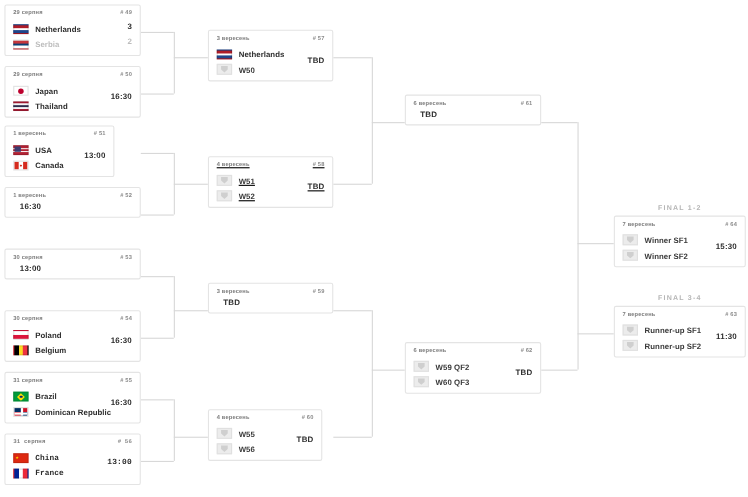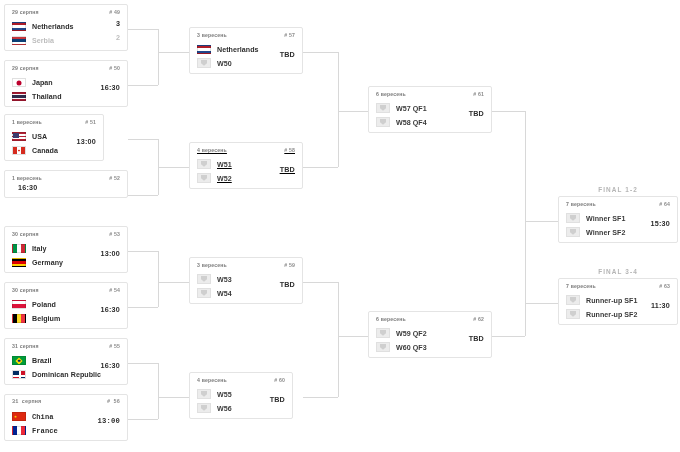--- a/index.html
+++ b/index.html
@@ -239,30 +239,20 @@
         <div class="card-body">
           <div class="timecol">16:30</div>
         </div>
       </div>
       <div class="card" style="left:4px; top:226px; width:124px;">
         <div class="card-head">
           <span>30 серпня</span>
           <span class="mnum"># 53</span>
         </div>
         <div class="card-body">
-          <div class="teams">
-            <div class="row">
-              <span class="flag f-it"></span>
-              <span class="tname">Italy</span>
-            </div>
-            <div class="row">
-              <span class="flag f-de"></span>
-              <span class="tname">Germany</span>
-            </div>
-          </div>
           <div class="timecol">13:00</div>
         </div>
       </div>
       <div class="card" style="left:4px; top:282px; width:124px;">
         <div class="card-head">
           <span>30 серпня</span>
           <span class="mnum"># 54</span>
         </div>
         <div class="card-body">
           <div class="teams">
@@ -369,38 +359,20 @@
           </div>
           <div class="timecol">TBD</div>
         </div>
       </div>
       <div class="card" style="left:189px; top:257px; width:114px;">
         <div class="card-head">
           <span>3 вересень</span>
           <span class="mnum"># 59</span>
         </div>
         <div class="card-body">
-          <div class="teams">
-            <div class="row tbdrow">
-              <span class="ph">
-                <svg width="8" height="8" viewBox="0 0 8 8">
-                  <path d="M1 1 h6 v3.2 l-3 2.6 l-3 -2.6 z" fill="#cfcfcf"></path>
-                </svg>
-              </span>
-              <span class="tname">W53</span>
-            </div>
-            <div class="row tbdrow">
-              <span class="ph">
-                <svg width="8" height="8" viewBox="0 0 8 8">
-                  <path d="M1 1 h6 v3.2 l-3 2.6 l-3 -2.6 z" fill="#cfcfcf"></path>
-                </svg>
-              </span>
-              <span class="tname">W54</span>
-            </div>
-          </div>
           <div class="timecol">TBD</div>
         </div>
       </div>
       <div class="card" style="left:189px; top:372px; width:104px;">
         <div class="card-head">
           <span>4 вересень</span>
           <span class="mnum"># 60</span>
         </div>
         <div class="card-body">
           <div class="teams">
@@ -423,38 +395,20 @@
           </div>
           <div class="timecol">TBD</div>
         </div>
       </div>
       <div class="card" style="left:368px; top:86px; width:124px;">
         <div class="card-head">
           <span>6 вересень</span>
           <span class="mnum"># 61</span>
         </div>
         <div class="card-body">
-          <div class="teams">
-            <div class="row tbdrow">
-              <span class="ph">
-                <svg width="8" height="8" viewBox="0 0 8 8">
-                  <path d="M1 1 h6 v3.2 l-3 2.6 l-3 -2.6 z" fill="#cfcfcf"></path>
-                </svg>
-              </span>
-              <span class="tname">W57 QF1</span>
-            </div>
-            <div class="row tbdrow">
-              <span class="ph">
-                <svg width="8" height="8" viewBox="0 0 8 8">
-                  <path d="M1 1 h6 v3.2 l-3 2.6 l-3 -2.6 z" fill="#cfcfcf"></path>
-                </svg>
-              </span>
-              <span class="tname">W58 QF4</span>
-            </div>
-          </div>
           <div class="timecol">TBD</div>
         </div>
       </div>
       <div class="card" style="left:368px; top:311px; width:124px;">
         <div class="card-head">
           <span>6 вересень</span>
           <span class="mnum"># 62</span>
         </div>
         <div class="card-body">
           <div class="teams">

